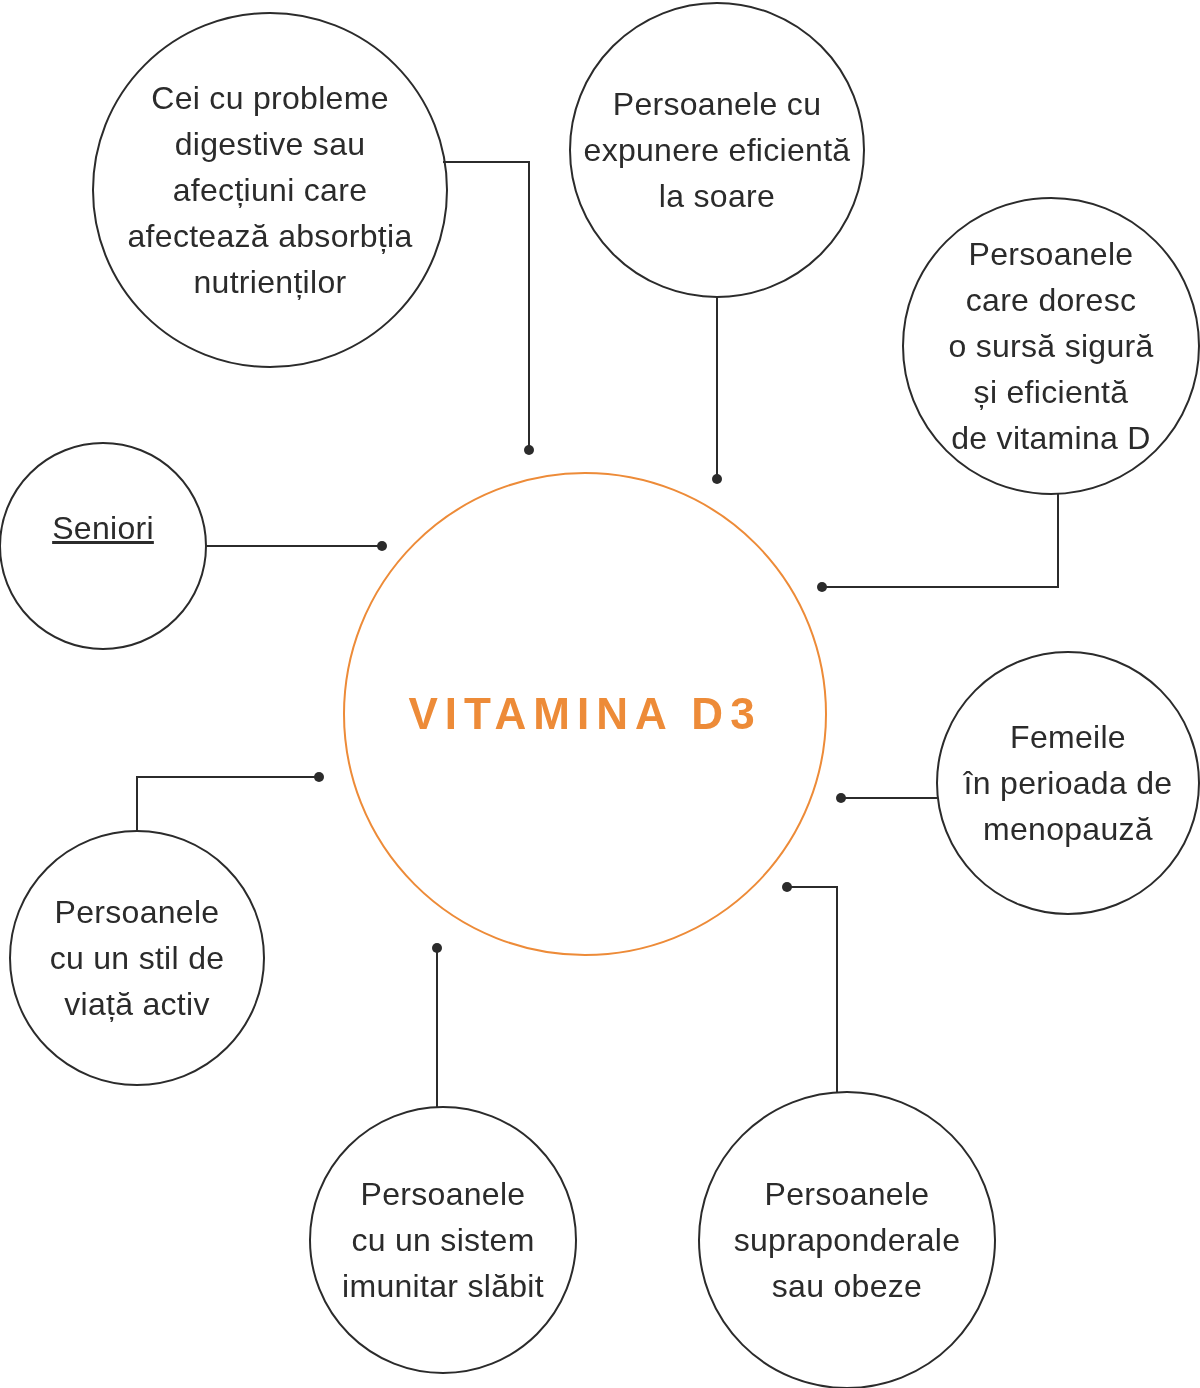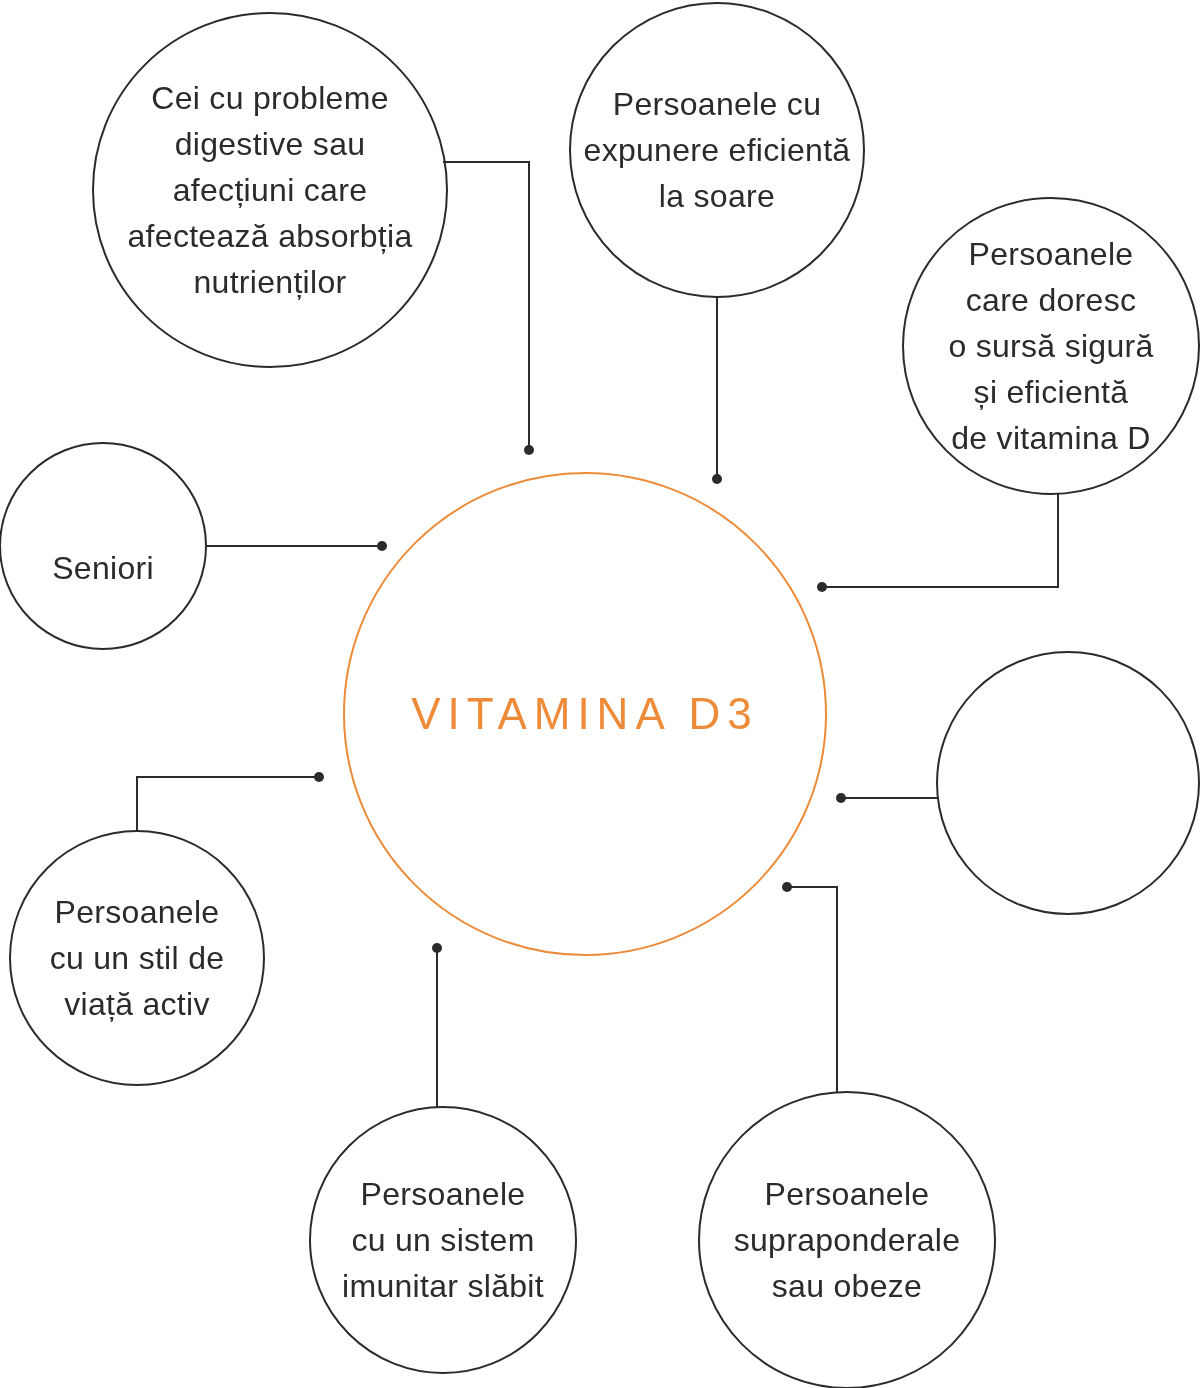--- a/index.html
+++ b/index.html
@@ -55,29 +55,29 @@
     letter-spacing: 0.3px;
   }
   .center-label {
     position: absolute;
     display: flex;
     align-items: center;
     justify-content: center;
     text-align: center;
     color: var(--accent, #ed8b38);
     font-size: 44px;
-    font-weight: normal;
+    font-weight: bold;
     letter-spacing: 7px;
     white-space: nowrap;
   }
   
   .n-digestive  { left:  93px; top:   13px; width: 354px; height: 354px; }
   .n-sun        { left: 570px; top:    3px; width: 294px; height: 294px; }
   .n-source     { left: 903px; top:  198px; width: 296px; height: 296px; }
-  .n-seniors    { left:   0px; top:  465px; width: 206px; height: 206px; }
+  .n-seniors    { left:   0px; top:  425px; width: 206px; height: 206px; text-decoration: underline; }
   .n-menopause  { left: 937px; top:  652px; width: 262px; height: 262px; }
   .n-active     { left:  10px; top:  831px; width: 254px; height: 254px; }
   .n-immune     { left: 310px; top: 1107px; width: 266px; height: 266px; }
   .n-overweight { left: 699px; top: 1092px; width: 296px; height: 296px; }
   .n-center     { left: 343px; top:  472px; width: 484px; height: 484px; }
 </style>
 </head>
 <body>
 
 <div class="canvas">
@@ -121,20 +121,23 @@
 nutrienților</div>
   <div class="node-label n-sun">Persoanele cu
 expunere eficientă
 la soare</div>
   <div class="node-label n-source">Persoanele
 care doresc
 o sursă sigură
 și eficientă
 de vitamina D</div>
   <div class="node-label n-seniors">Seniori</div>
+  <div class="node-label n-menopause">Femeile
+în perioada de
+menopauză</div>
   <div class="node-label n-active">Persoanele
 cu un stil de
 viață activ</div>
   <div class="node-label n-immune">Persoanele
 cu un sistem
 imunitar slăbit</div>
   <div class="node-label n-overweight">Persoanele
 supraponderale
 sau obeze</div>
 

